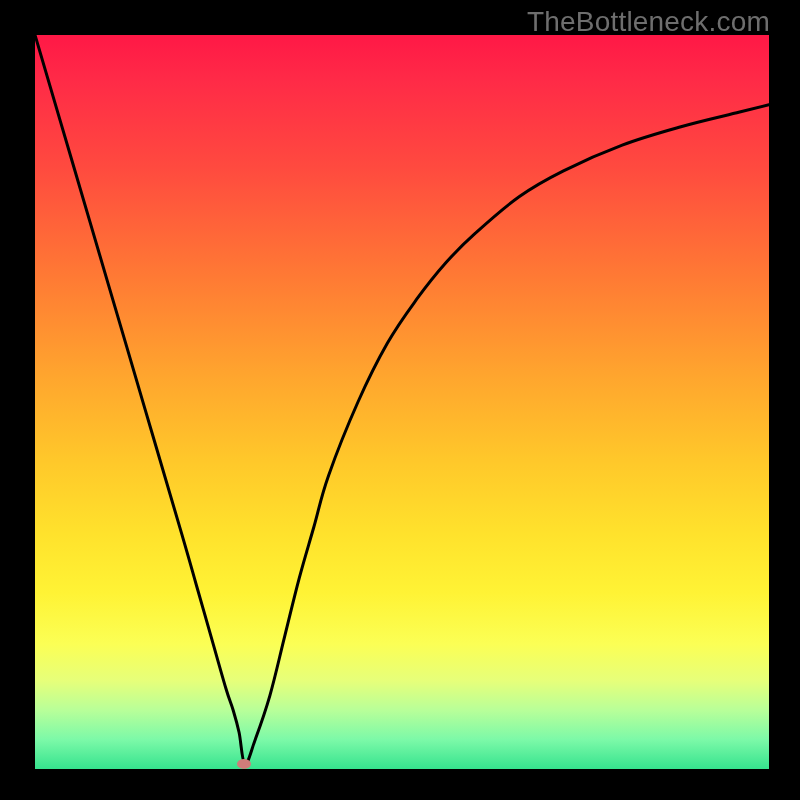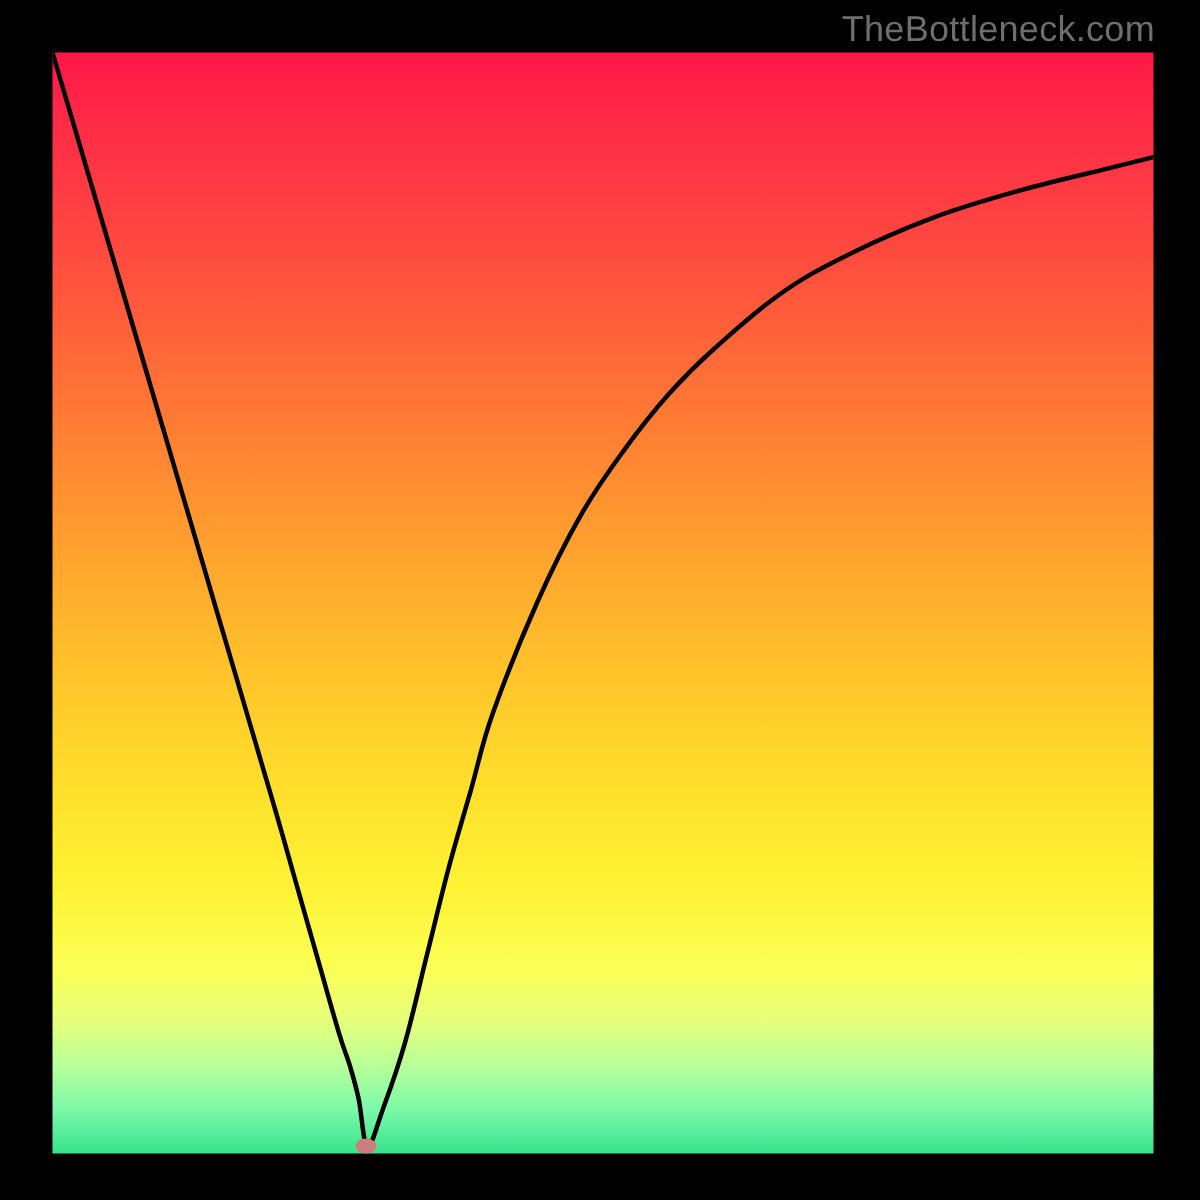--- a/index.html
+++ b/index.html
@@ -39,21 +39,21 @@
       #b8ff99 92%,
       #7cf9a8 96%,
       #36e38e 100%
     );
   }
   .watermark {
     position: absolute;
     top: 6px;
     right: 30px;
     color: #6e6e6e;
-    font-size: 24px;
+    font-size: 28px;
     font-weight: 400;
     letter-spacing: 0.2px;
     user-select: none;
     text-align: right;
   }
   svg.curve {
     position: absolute;
     left: 0;
     top: 0;
     width: 734px;

